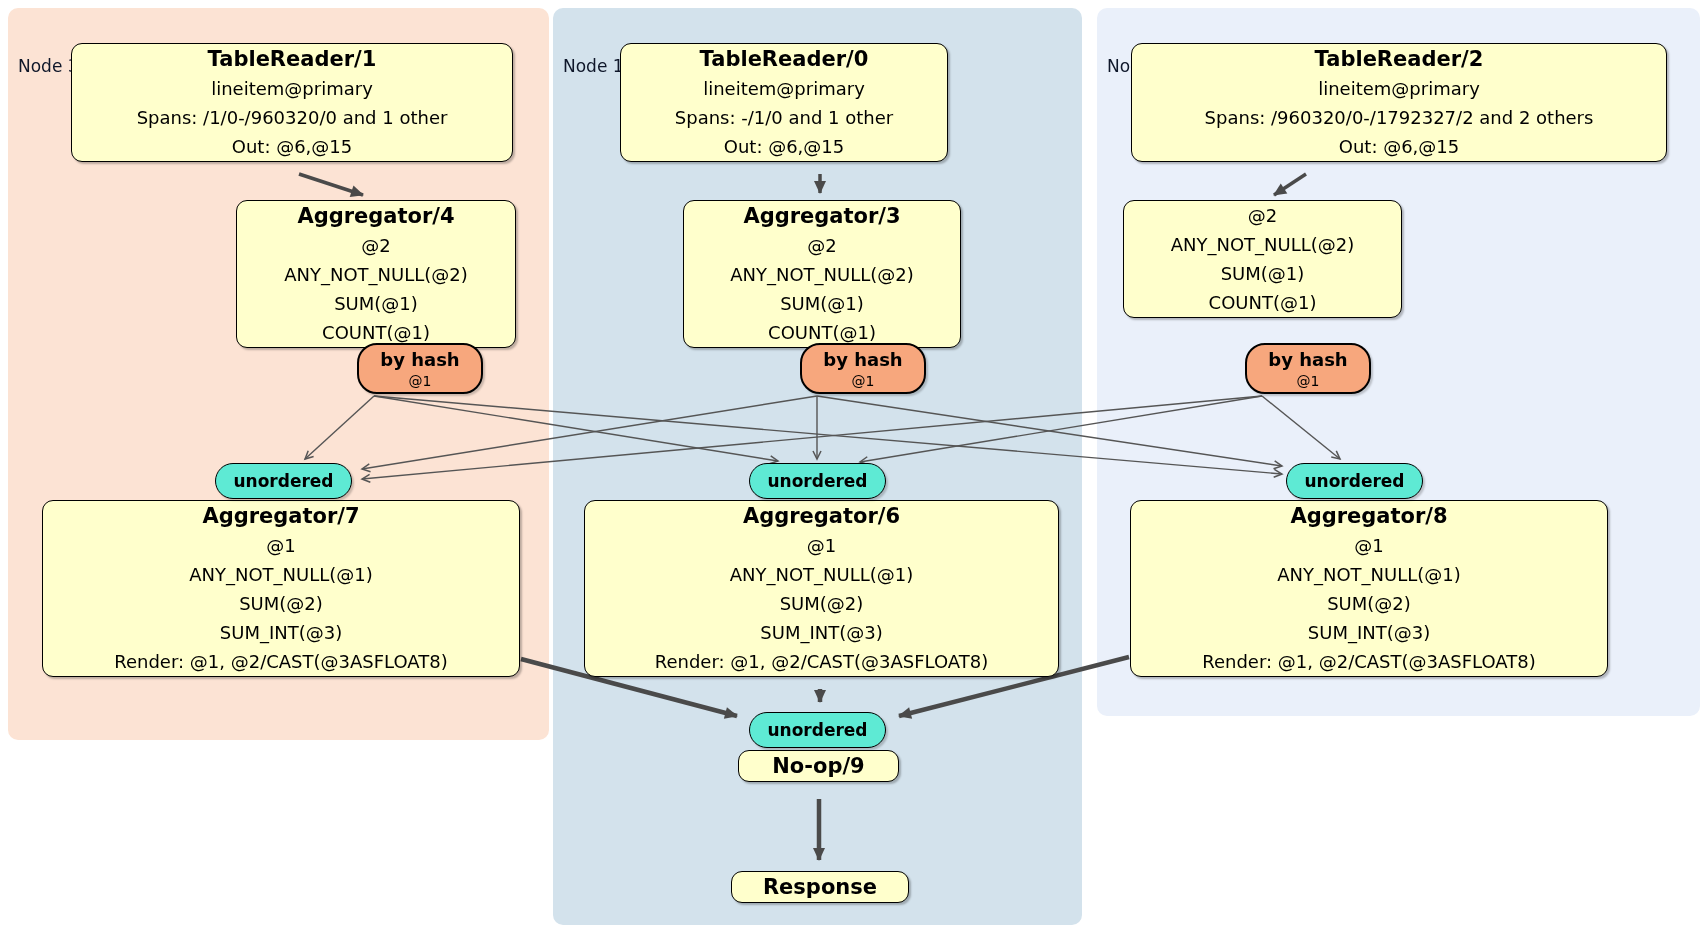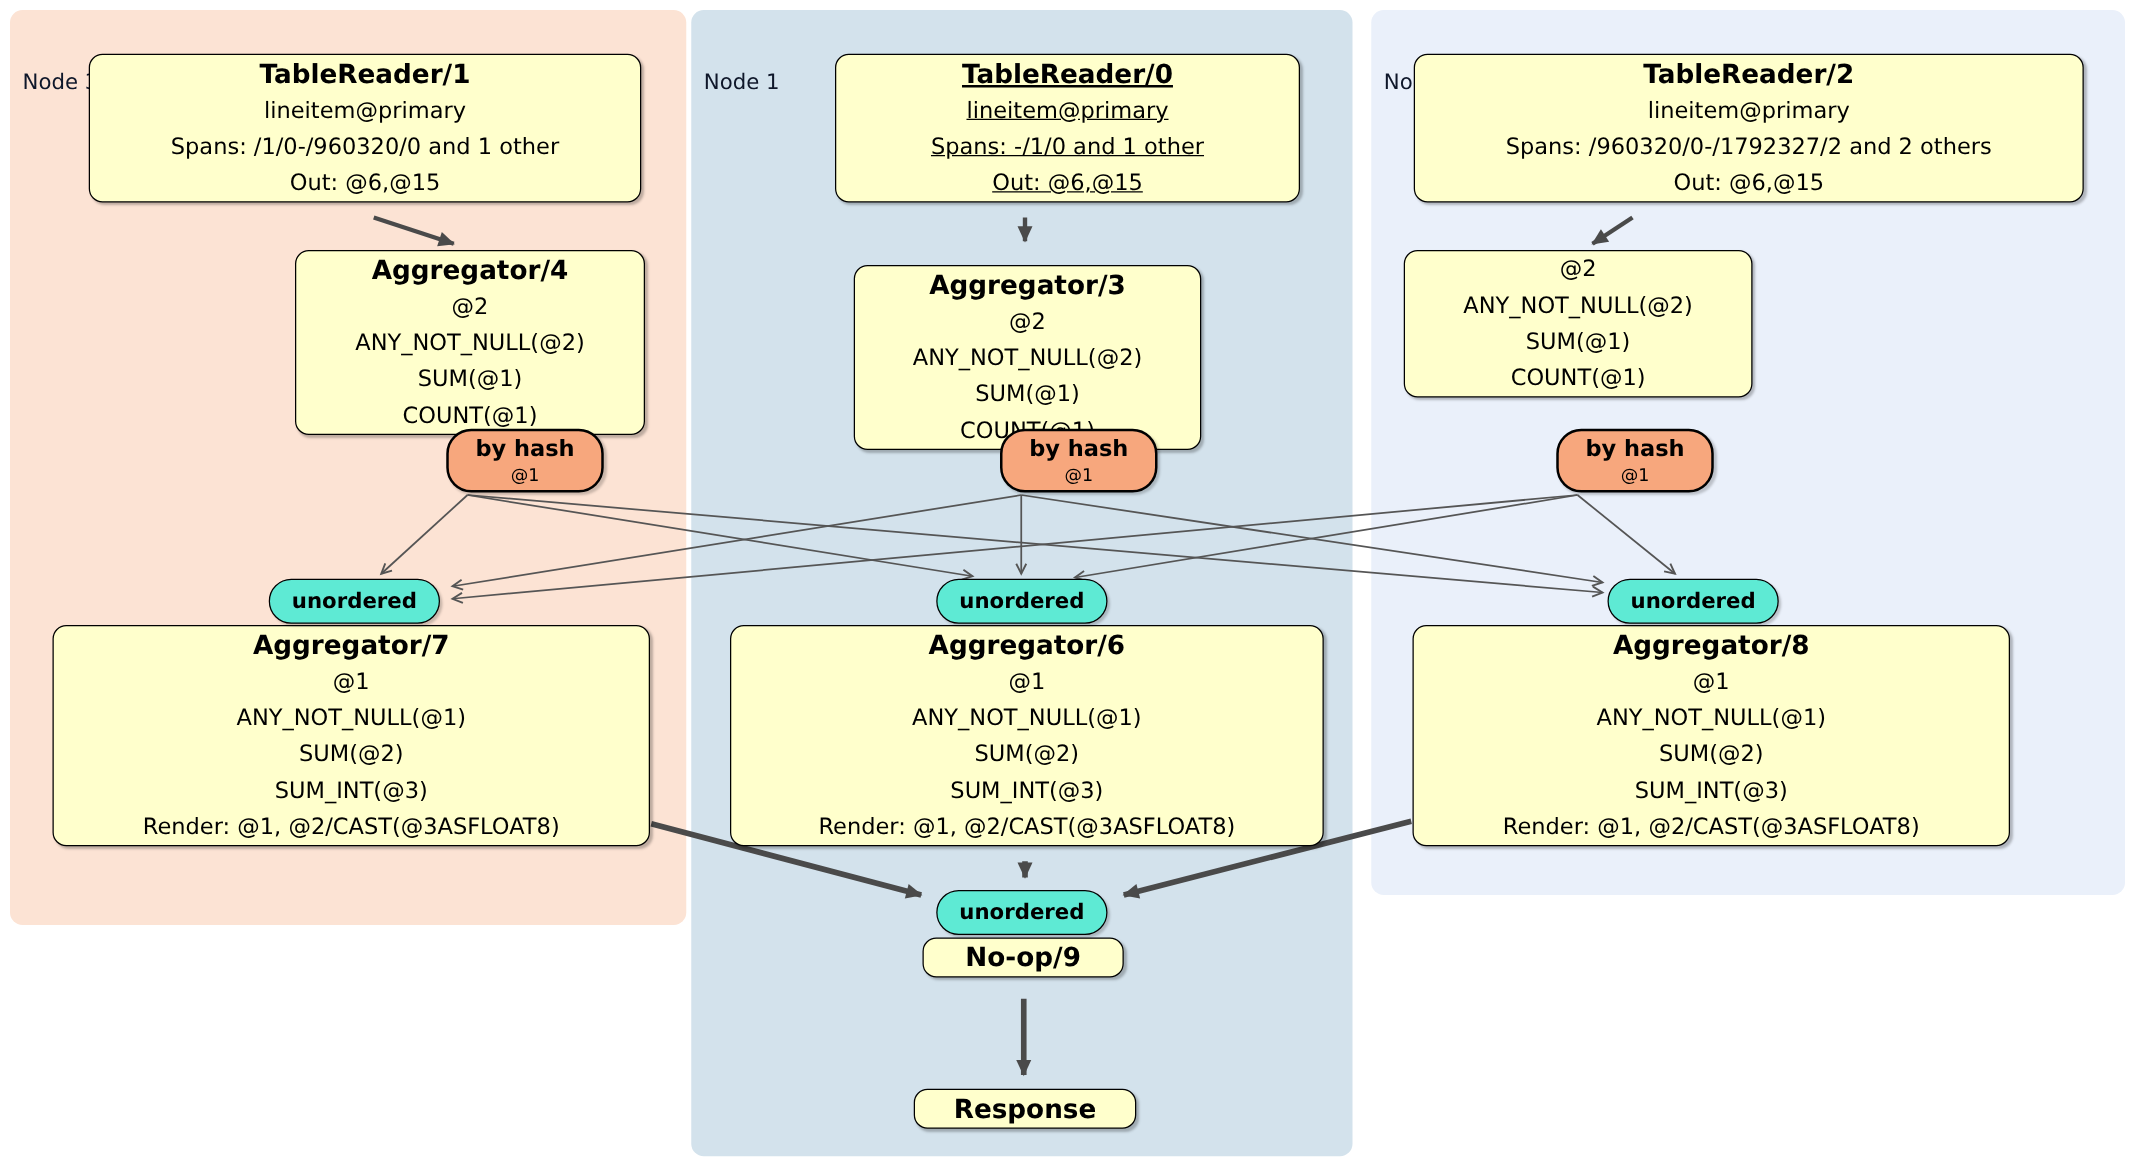--- a/index.html
+++ b/index.html
@@ -28,24 +28,24 @@
   }
   .rlabel{font-size:18px;font-weight:bold;line-height:25px;white-space:nowrap;}
   .rdetail{font-size:14px;line-height:18px;white-space:nowrap;}
   .sync{
     position:absolute;z-index:4;background:#5eead4;border:1.5px solid #000;
     border-radius:18px;height:36px;display:flex;align-items:center;justify-content:center;
     font-size:17px;font-weight:bold;box-sizing:border-box;
     box-shadow:2px 2px 2px rgba(0,0,0,0.2);
   }
   #tr1{left:71px;top:43px;width:442px;}
-  #tr0{left:668px;top:43px;width:372px;text-decoration:underline;}
+  #tr0{left:620px;top:43px;width:328px;}
   #tr2{left:1131px;top:43px;width:536px;}
   #agg4{left:236px;top:200px;width:280px;}
-  #agg3{left:683px;top:212px;width:278px;}
+  #agg3{left:683px;top:200px;width:278px;}
   #agg5{left:1123px;top:200px;width:279px;}
   #agg7{left:42px;top:500px;width:478px;}
   #agg6{left:584px;top:500px;width:475px;}
   #agg8{left:1130px;top:500px;width:478px;}
   #bh4{left:311px;top:343px;width:126px;}
   #bh3{left:754px;top:343px;width:126px;}
   #bh5{left:1199px;top:343px;width:126px;}
   #u7{left:215px;top:463px;width:137px;}
   #u6{left:749px;top:463px;width:137px;}
   #u8{left:1286px;top:463px;width:137px;}

